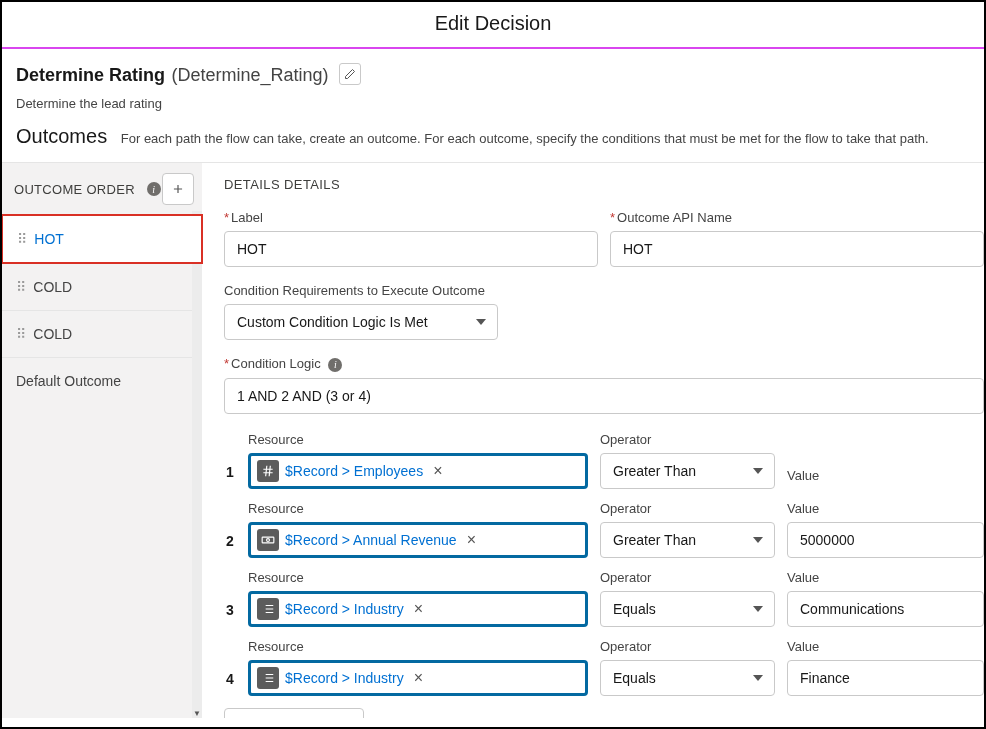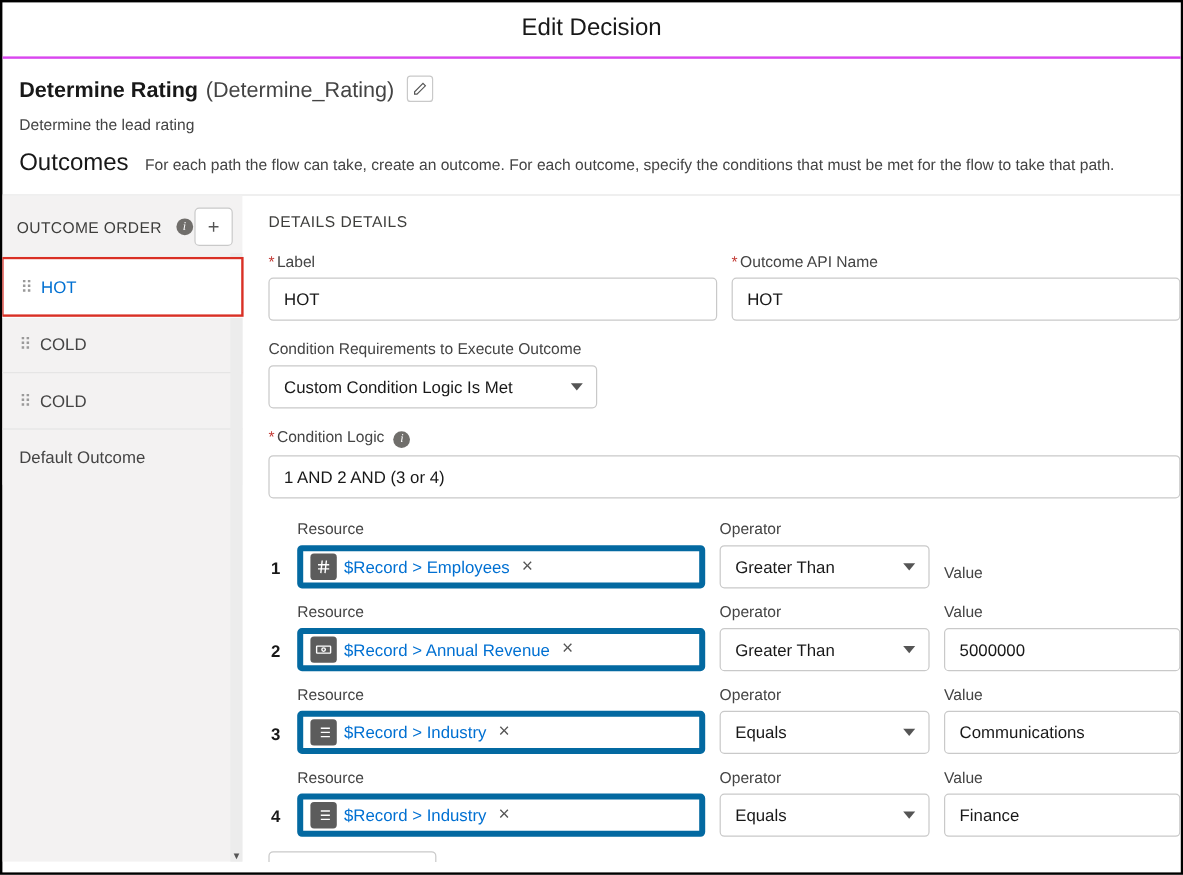--- a/index.html
+++ b/index.html
@@ -26,21 +26,21 @@
   .main { flex:1; padding: 14px 0 14px 22px; overflow:auto; position:relative; }
   .section-label { font-size:13px; color:#3e3e3c; letter-spacing:0.4px; margin-bottom:18px; }
   .req { color:#c23934; margin-right:2px; }
   .field-label { font-size:13px; color:#444; margin-bottom:6px; }
   .row2 { display:flex; gap:12px; margin-bottom:16px; }
   .col { flex:1; display:flex; flex-direction:column; }
   .input { height:36px; border:1px solid #c9c9c9; border-radius:4px; padding:0 12px; font-size:14px; color:#181818; background:#fff; width:100%; }
   .select { position:relative; }
   .select::after { content:""; position:absolute; right:12px; top:50%; width:0; height:0; border-left:5px solid transparent; border-right:5px solid transparent; border-top:6px solid #555; transform:translateY(-50%); pointer-events:none; }
   .half { width:274px; }
-  .pill-input { display:flex; align-items:center; height:36px; border:5px solid #0369a1; border-radius:4px; padding:0 6px; background:#fff; gap:2px;text-align:right; }
+  .pill-input { display:flex; align-items:center; height:36px; border:3px solid #0369a1; border-radius:4px; padding:0 6px; background:#fff; gap:2px;text-align:right; }
   .pill-icon { width:22px; height:22px; border-radius:3px; background:#5c5c5c; display:flex; align-items:center; justify-content:center; color:#fff; }
   .pill-text { color:#0070d2; font-size:14px; padding:0 4px; }
   .pill-x { color:#555; font-size:16px; padding:0 4px; cursor:pointer; }
   .cond-row { display:flex; align-items:flex-end; gap:12px; margin-bottom:12px; }
   .cond-num { width:12px; font-size:14px; font-weight:600; color:#181818; padding-bottom:9px; text-align:center; }
   .cond-col { display:flex; flex-direction:column; }
   .cond-col.resource { flex:0 0 340px; }
   .cond-col.operator { flex:0 0 175px; }
   .cond-col.value { flex:1; }
   .cond-hdr { font-size:13px; color:#444; margin-bottom:6px; }

